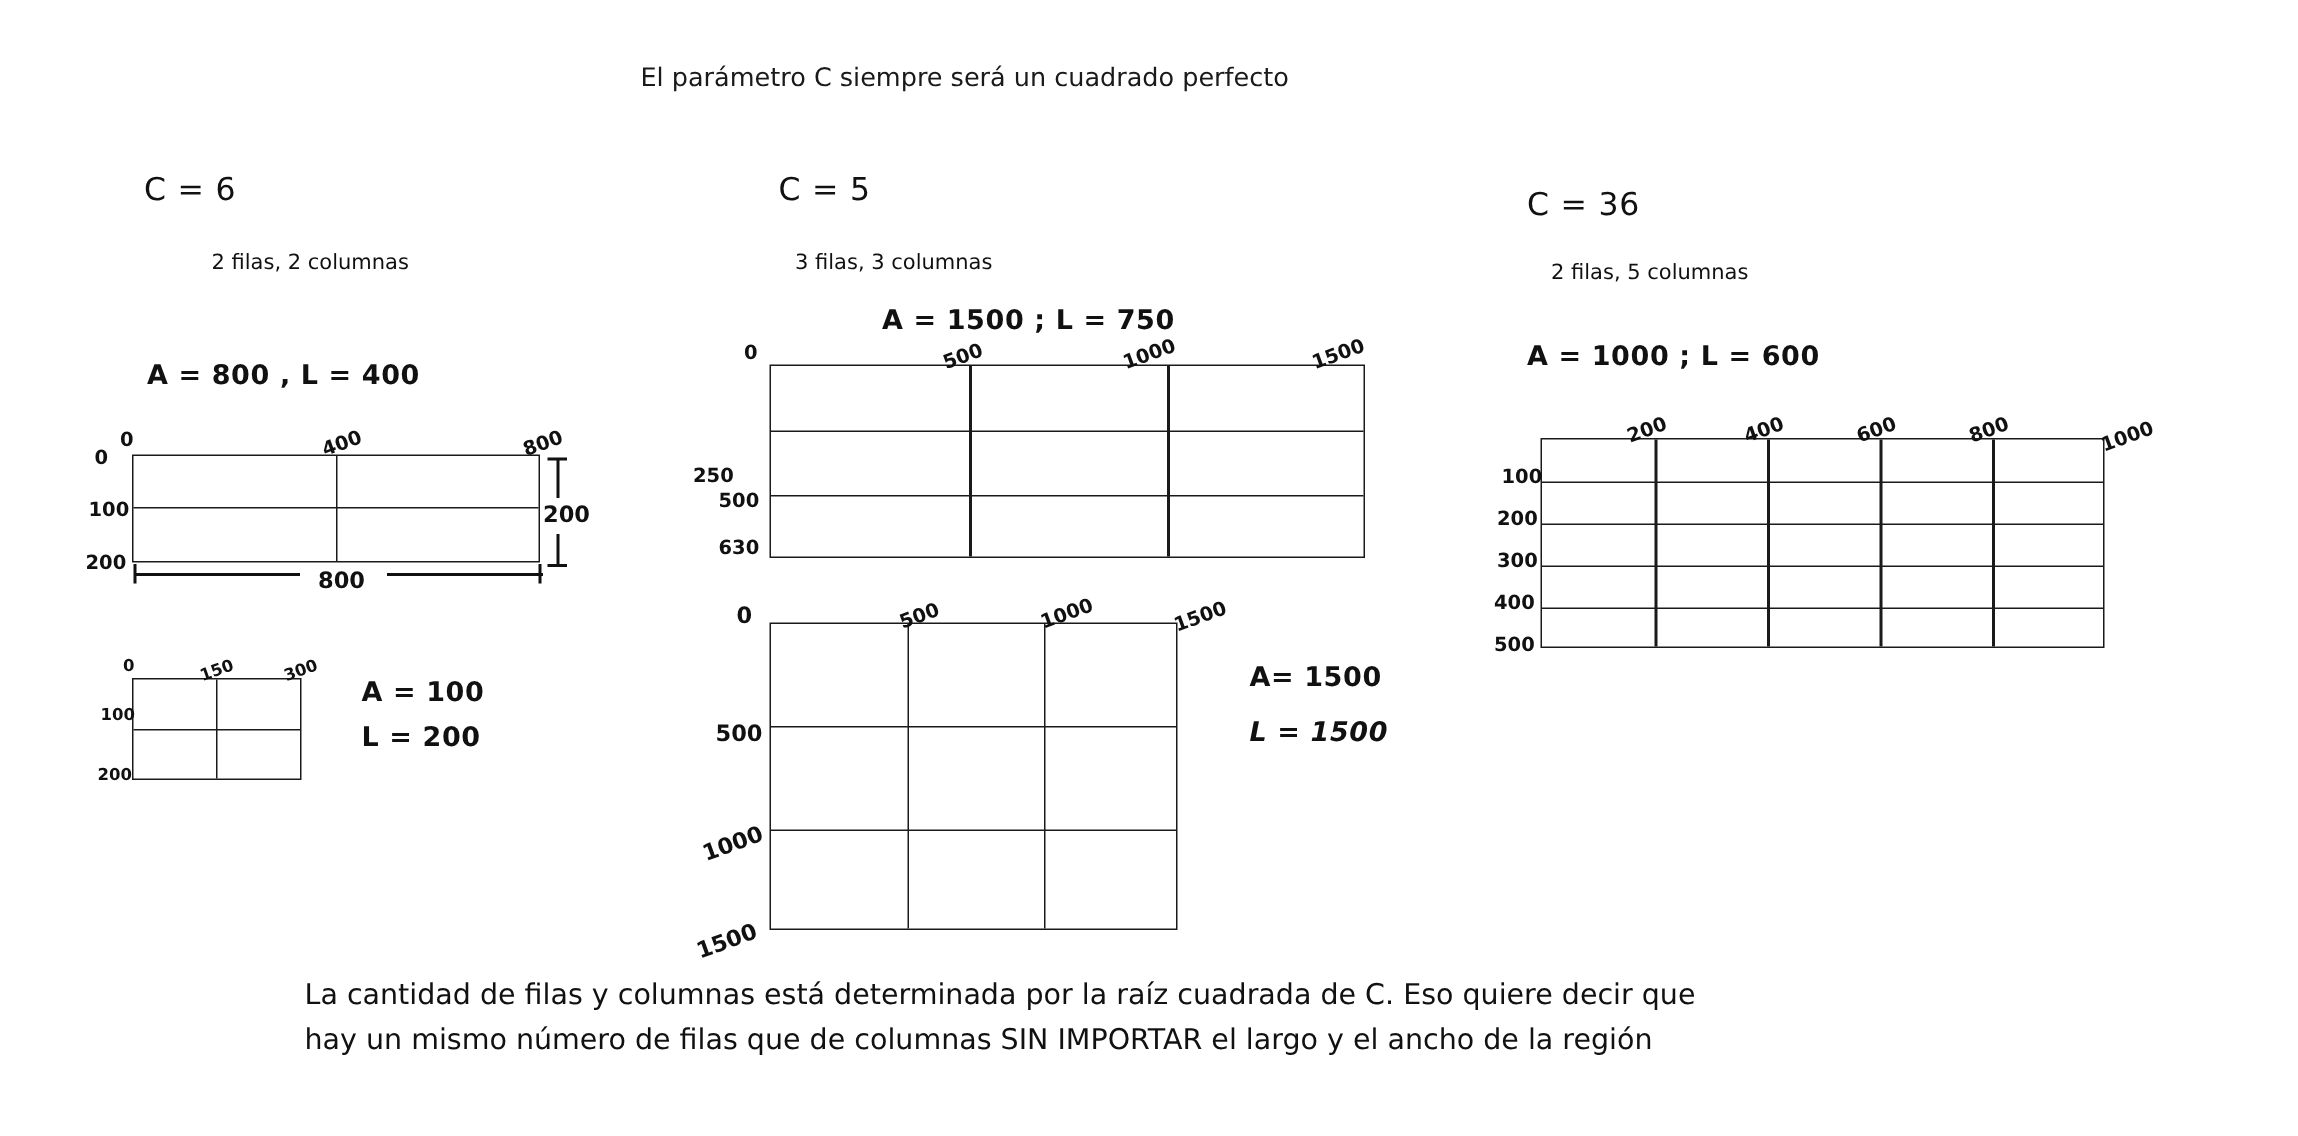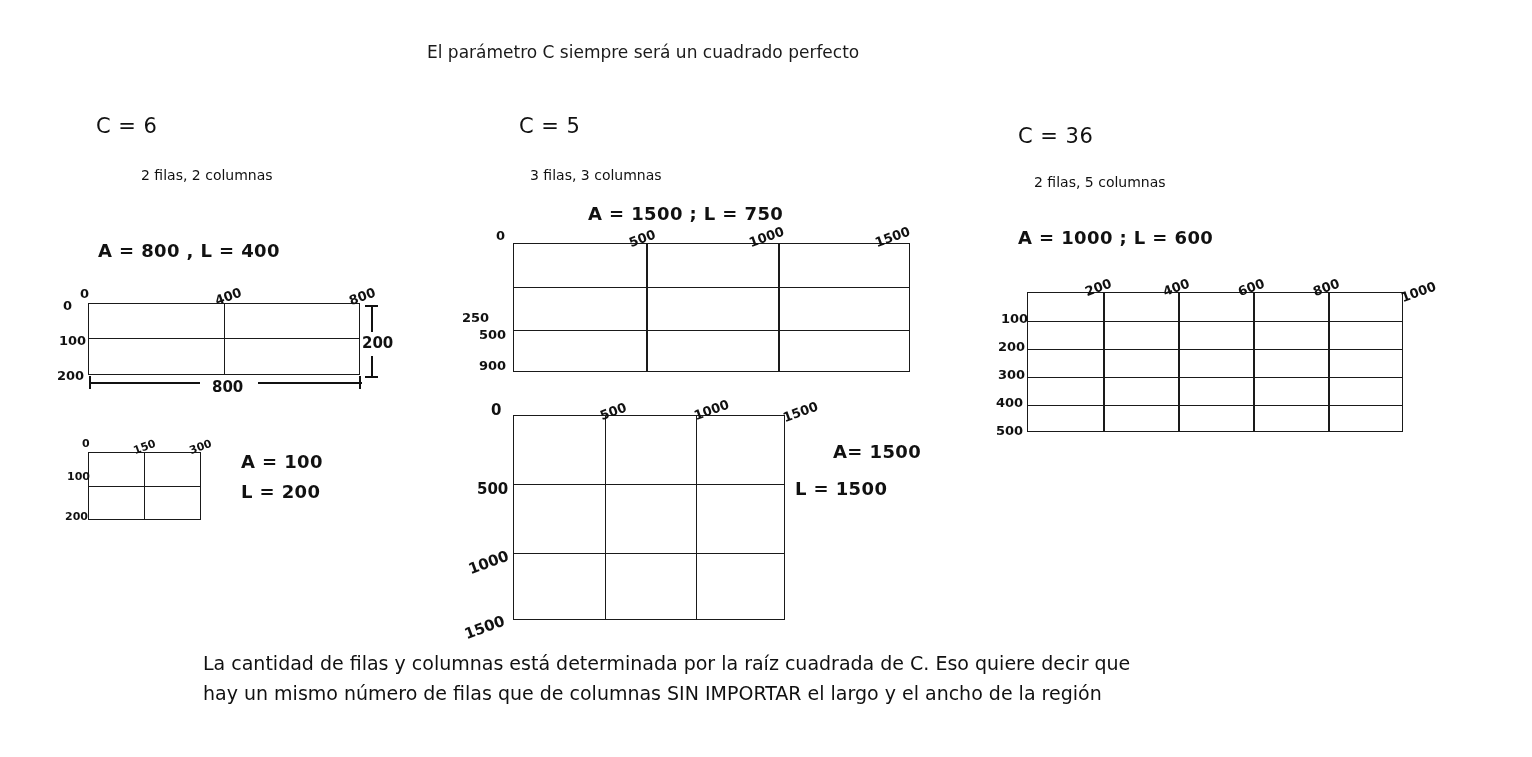--- a/index.html
+++ b/index.html
@@ -147,37 +147,37 @@
   <div class="gl-h" style="top:86px;"></div>
   <div class="gl-v thick" style="left:132px;"></div>
   <div class="gl-v thick" style="left:264px;"></div>
 </div>
 <div class="abs tick" style="left:496px; top:228px;">0</div>
 <div class="abs tick-rot" style="left:632px; top:235px;">500</div>
 <div class="abs tick-rot" style="left:752px; top:235px;">1000</div>
 <div class="abs tick-rot" style="left:878px; top:235px;">1500</div>
 <div class="abs tick" style="left:462px; top:284px;margin-top:26px;">250</div>
 <div class="abs tick" style="left:479px; top:327px;">500</div>
-<div class="abs tick" style="left:479px; top:358px;">900</div>
+<div class="abs tick" style="left:479px; top:358px;">630</div>
 
 <div class="grid" style="left:513px; top:415px; width:272px; height:205px; border-width:1.2px;">
   <div class="gl-h" style="top:68px; height:1.2px;"></div>
   <div class="gl-h" style="top:137px; height:1.2px;"></div>
   <div class="gl-v" style="left:91px; width:1.2px;"></div>
   <div class="gl-v" style="left:182px; width:1.2px;"></div>
 </div>
 <div class="abs tick" style="left:491px; top:401px; font-size:15px;">0</div>
 <div class="abs tick-rot" style="left:603px; top:408px;">500</div>
 <div class="abs tick-rot" style="left:697px; top:408px;">1000</div>
 <div class="abs tick-rot" style="left:786px; top:410px;">1500</div>
 <div class="abs tick" style="left:477px; top:480px; font-size:15px;">500</div>
 <div class="abs tick-rot" style="left:472px; top:560px; font-size:15px;">1000</div>
 <div class="abs tick-rot" style="left:468px; top:625px; font-size:15px;">1500</div>
 <div class="abs annot" style="left:833px; top:441px;">A= 1500</div>
-<div class="abs annot" style="left:795px; top:478px;">L = 1500</div>
+<div class="abs annot" style="left:833px; top:478px;font-style:italic;">L = 1500</div>
 
 <div class="abs heading" style="left:1018px; top:124px;">C = 36</div>
 <div class="abs subheading" style="left:1034px; top:174px;">2 filas, 5 columnas</div>
 <div class="abs annot" style="left:1018px; top:227px;">A = 1000 ;  L = 600</div>
 
 <div class="grid" style="left:1027px; top:292px; width:376px; height:140px;">
   <div class="gl-h" style="top:28px;"></div>
   <div class="gl-h" style="top:56px;"></div>
   <div class="gl-h" style="top:84px;"></div>
   <div class="gl-h" style="top:112px;"></div>

